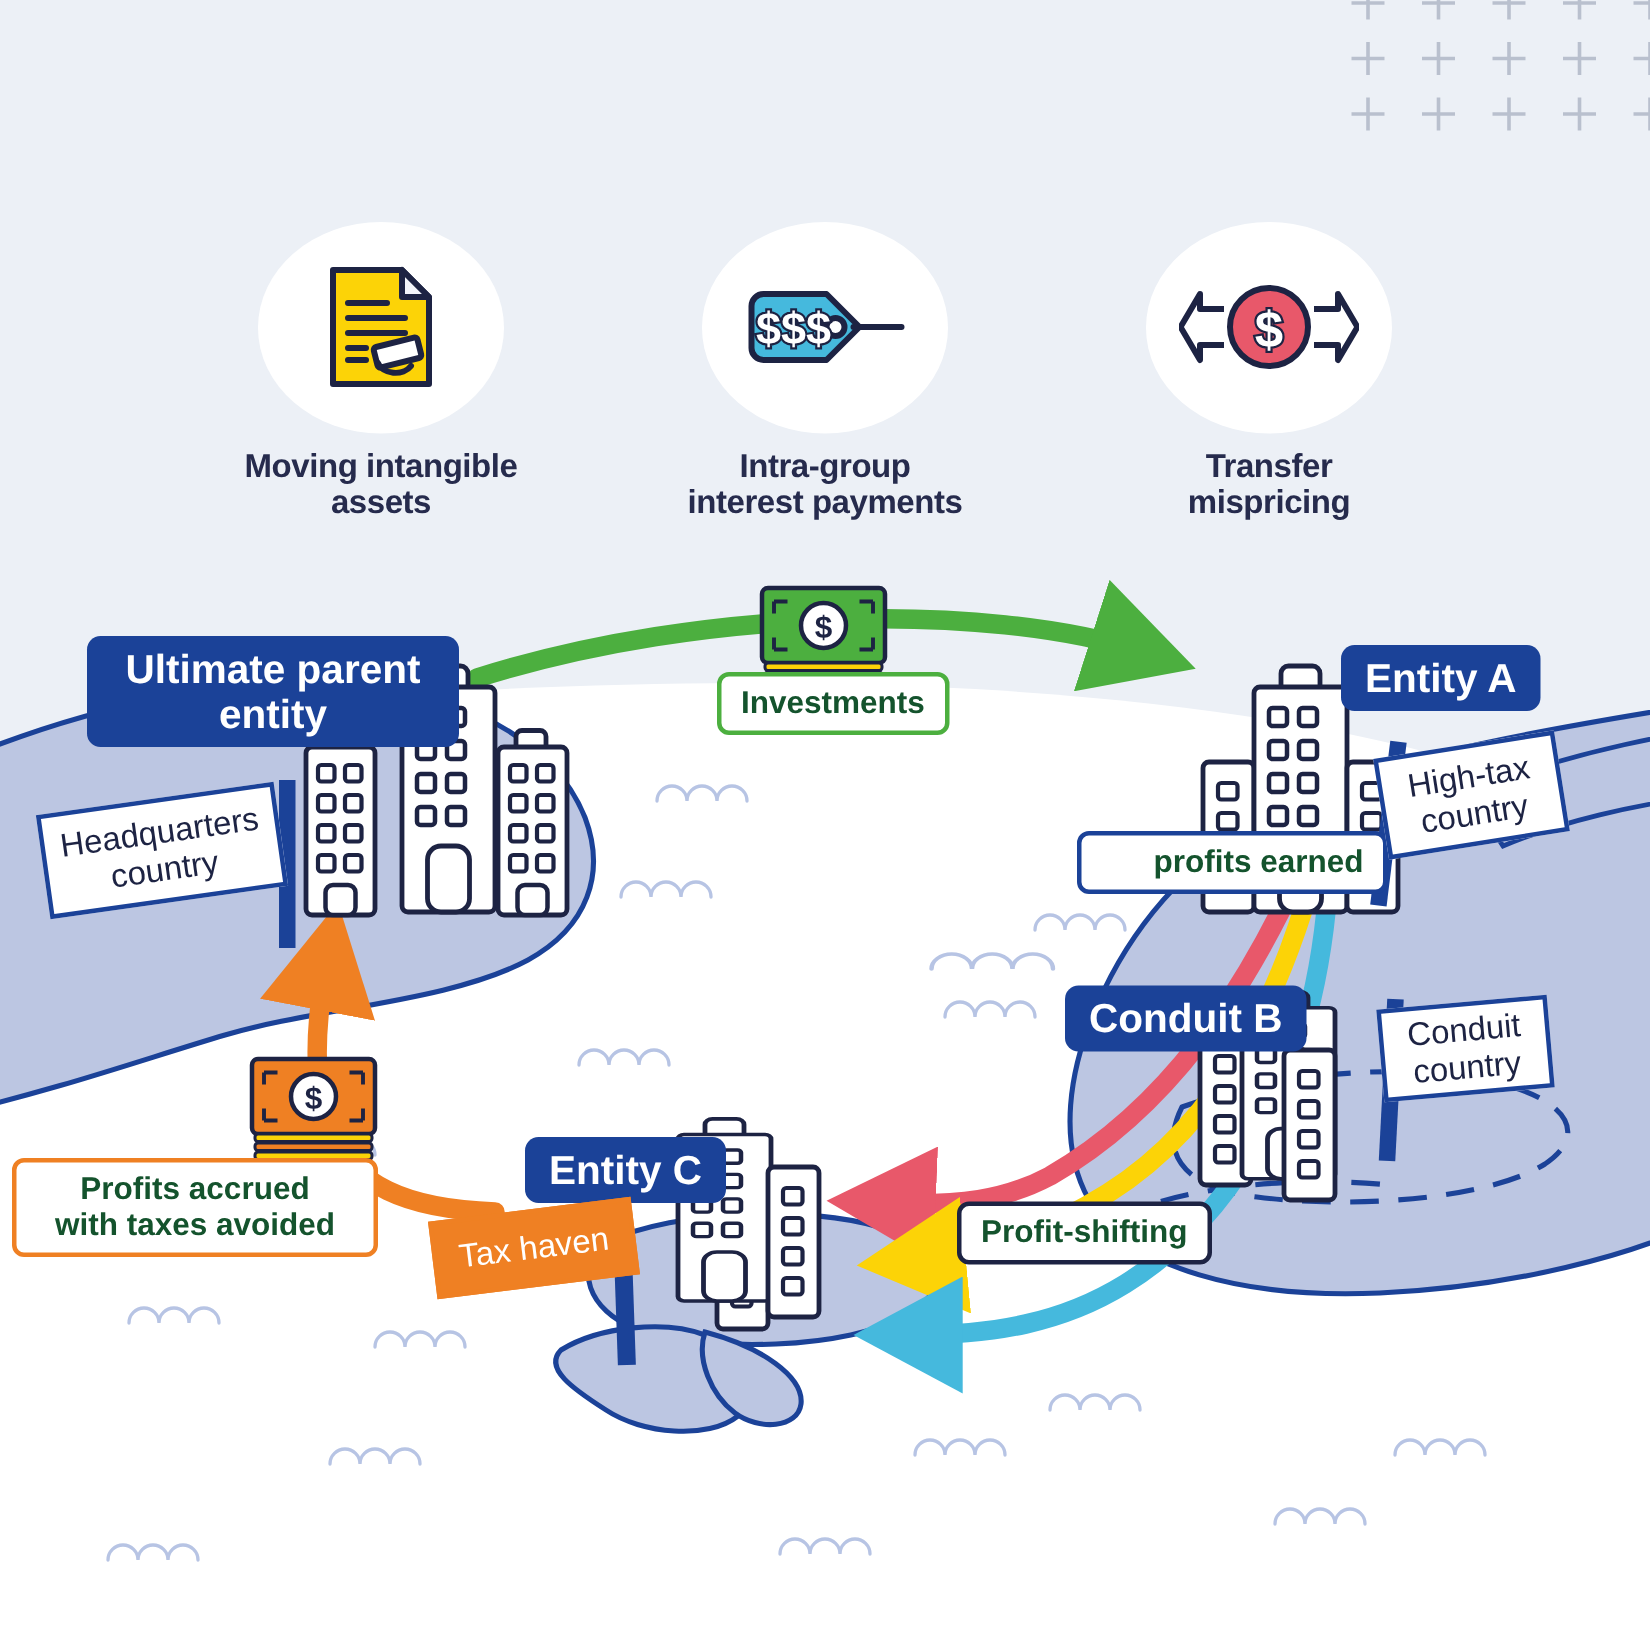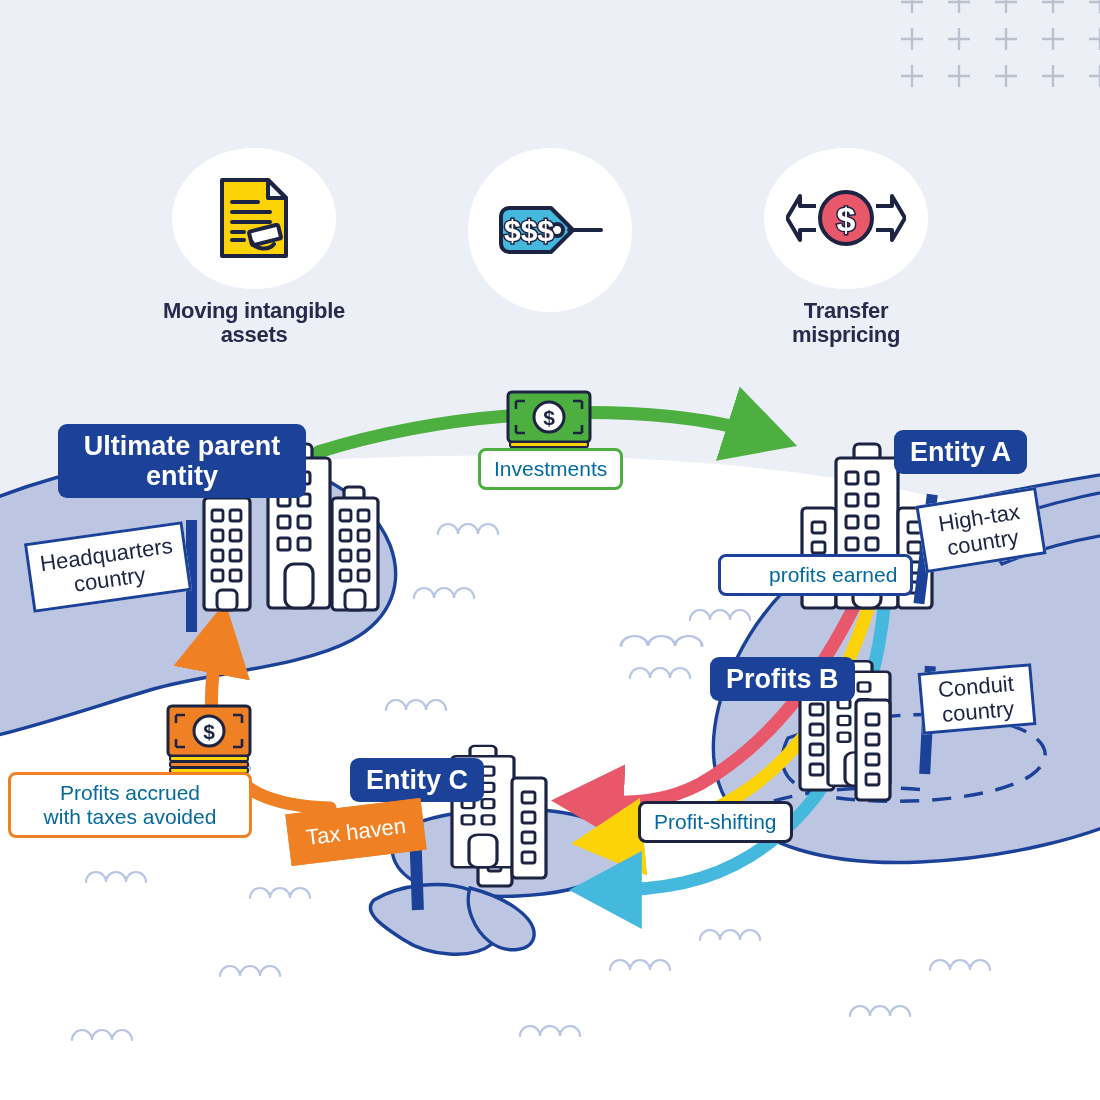--- a/index.html
+++ b/index.html
@@ -80,25 +80,26 @@
     background: #1b4298;
     color: #ffffff;
     font-weight: bold;
     border-radius: 9px;
     padding: 7px 16px;
     font-size: 27px;
     line-height: 1.12;
   }
   .chip-outline {
     background: #ffffff;
-    color: #0369a1;
+    color: #14532d;
     border-radius: 8px;
     font-size: 21px;
     padding: 6px 13px;
     line-height: 1.15;
+    font-weight: bold;
   }
   .chip-blue  { border: 3px solid #1b4298; padding-left: 48px; }
   .chip-green { border: 3px solid #4caf3f; }
   .chip-dark  { border: 3px solid #1d2343; }
   .chip-orange{ border: 3px solid #ef8023; }
 
   
   .flag {
     position: absolute;
     box-sizing: border-box;
@@ -336,20 +337,22 @@
 
     <div class="icon-card">
       <div class="icon-disc">
         <svg width="110" height="72" viewBox="0 0 110 72">
           <path d="M6,22 a8,8 0 0,1 8,-8 H56 L78,36 L56,58 H14 a8,8 0 0,1 -8,-8 Z" fill="#45b9dd" stroke="#1d2343" stroke-width="4" stroke-linejoin="round"></path>
           <circle cx="62" cy="36" r="6" fill="#fff" stroke="#1d2343" stroke-width="4"></circle>
           <path d="M74,36 H106" stroke="#1d2343" stroke-width="4" stroke-linecap="round"></path>
           <text x="34" y="47" font-family="'Liberation Sans',sans-serif" font-size="30" font-weight="bold" fill="#fff" stroke="#1d2343" stroke-width="3" paint-order="stroke" text-anchor="middle">$$$</text>
         </svg>
       </div>
+      <div class="icon-label">Intra-group
+interest payments</div>
     </div>
 
     <div class="icon-card">
       <div class="icon-disc">
         <svg width="120" height="72" viewBox="0 0 120 72">
           <path d="M30,24 H14 V14 L1,36 L14,58 V48 H30" fill="#fff" stroke="#1d2343" stroke-width="4" stroke-linejoin="round"></path>
           <path d="M90,24 H106 V14 L119,36 L106,58 V48 H90" fill="#fff" stroke="#1d2343" stroke-width="4" stroke-linejoin="round"></path>
           <circle cx="60" cy="36" r="26" fill="#e8586a" stroke="#1d2343" stroke-width="4"></circle>
           <text x="60" y="49" font-family="'Liberation Sans',sans-serif" font-size="34" font-weight="bold" fill="#fff" stroke="#1d2343" stroke-width="3" paint-order="stroke" text-anchor="middle">$</text>
         </svg>
@@ -357,21 +360,21 @@
       <div class="icon-label">Transfer
 mispricing</div>
     </div>
   </div>
 
   <div class="chip chip-entity" style="left:58px; top:424px; width:248px;">Ultimate parent
 entity</div>
 
   <div class="chip chip-entity" style="left:862px; top:430px;margin-left:32px;">Entity A</div>
 
-  <div class="chip chip-entity" style="left:710px; top:657px;">Profits B</div>
+  <div class="chip chip-entity" style="left:710px; top:657px;">Conduit B</div>
 
   <div class="chip chip-entity" style="left:350px; top:758px;">Entity C</div>
 
   <div class="chip chip-outline chip-green" style="left:478px; top:448px;">Investments</div>
 
   <div class="chip chip-outline chip-blue" style="left:718px; top:554px;">profits earned</div>
 
   <div class="chip chip-outline chip-dark" style="left:638px; top:801px;">Profit-shifting</div>
 
   <div class="chip chip-outline chip-orange" style="left:8px; top:772px; width:244px;">Profits accrued

